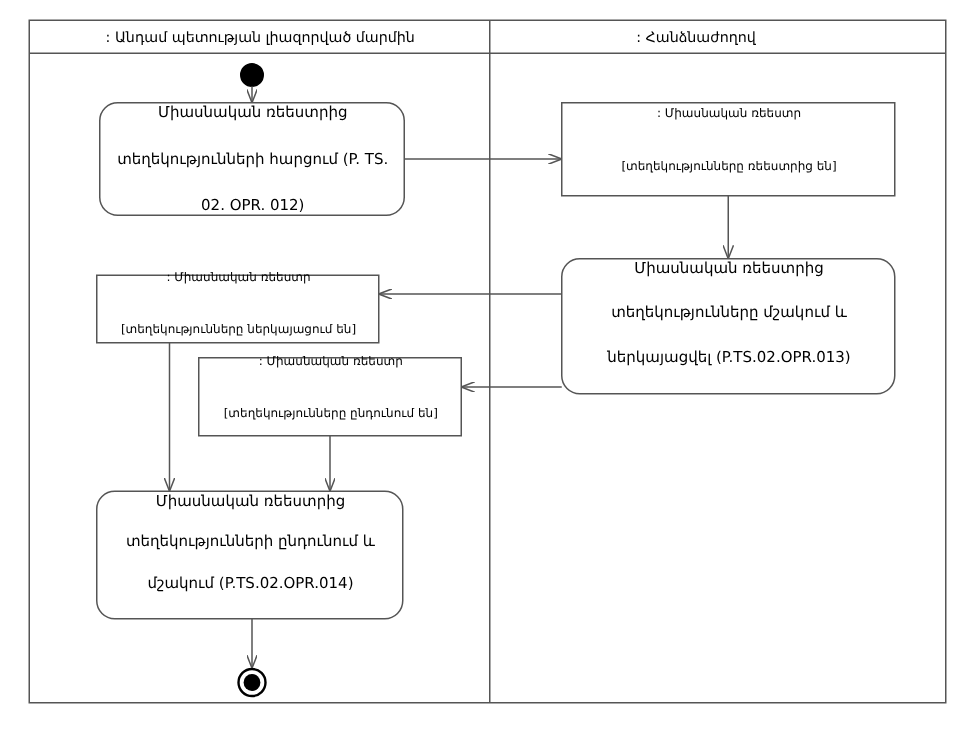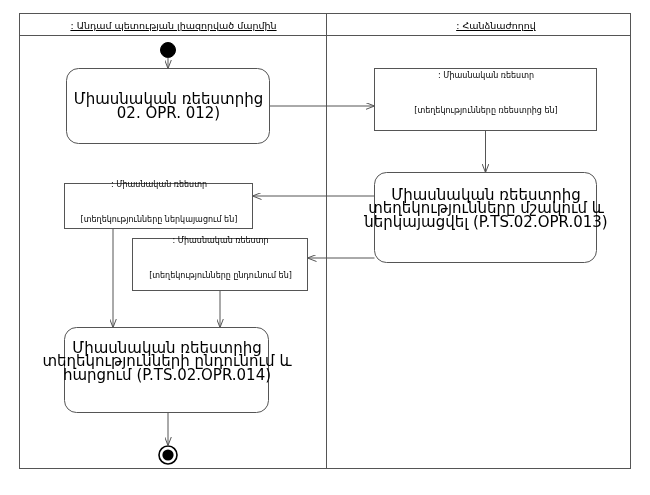--- a/index.html
+++ b/index.html
@@ -38,26 +38,26 @@
     pointer-events: none;
   }
   .lane-title {
     position: absolute;
     box-sizing: border-box;
     display: flex;
     align-items: center;
     justify-content: center;
     font-size: 9.5px;
     color: #000000;
-    text-decoration: underline;
   }
   .activity-label {
-    font-size: 15px;
+    font-size: 10px;
     line-height: 13.5px;
     color: #000000;
+    justify-content: space-between;
   }
   .object-label {
     font-size: 8px;
     line-height: 11.5px;
     color: #000000;
     gap: 23px;
   }
   .tline { display: block; white-space: nowrap; }
 </style>
 </head>
@@ -108,26 +108,27 @@
       <path d="M374.5,258 L308,258" marker-end="url(#arrowhead)"></path>
       <path d="M113,228.5 L113,327" marker-end="url(#arrowhead)"></path>
       <path d="M220,290.5 L220,327" marker-end="url(#arrowhead)"></path>
       <path d="M168,412.5 L168,445" marker-end="url(#arrowhead)"></path>
     </g>
   </svg>
 
   <div class="lane-title" style="left:20px; top:14px; width:307px; height:22px;">
     <span>: Անդամ պետության լիազորված մարմին</span>
   </div>
-  <div class="lane-title" style="left:344px; top:14px; width:304px; height:22px;text-align:right;">
+  <div class="lane-title" style="left:312px; top:14px; width:304px; height:22px;text-align:right;">
     <span>: Հանձնաժողով</span>
   </div>
 
   <div class="node-text activity-label" style="left:67px; top:69px; width:203px; height:75px;">
     <span class="tline">Միասնական ռեեստրից</span>
+    <span class="tline">տեղեկությունների հարցում (P. TS.</span>
     <span class="tline">02. OPR. 012)</span>
   </div>
 
   <div class="node-text object-label" style="left:375px; top:69px; width:222px; height:48px;">
     <span class="tline">: Միասնական ռեեստր</span>
     <span class="tline">[տեղեկությունները ռեեստրից են]</span>
   </div>
 
   <div class="node-text activity-label" style="left:375px; top:173px; width:222px; height:72px;">
     <span class="tline">Միասնական ռեեստրից</span>
@@ -141,16 +142,16 @@
   </div>
 
   <div class="node-text object-label" style="left:133px; top:239px; width:175px; height:38px;">
     <span class="tline">: Միասնական ռեեստր</span>
     <span class="tline">[տեղեկությունները ընդունում են]</span>
   </div>
 
   <div class="node-text activity-label" style="left:65px; top:328px; width:204px; height:68px;">
     <span class="tline">Միասնական ռեեստրից</span>
     <span class="tline">տեղեկությունների ընդունում և</span>
-    <span class="tline">հարցում (P.TS.02.OPR.014)</span>
+    <span class="tline">մշակում (P.TS.02.OPR.014)</span>
   </div>
 
 </div>
 
 </body></html>

